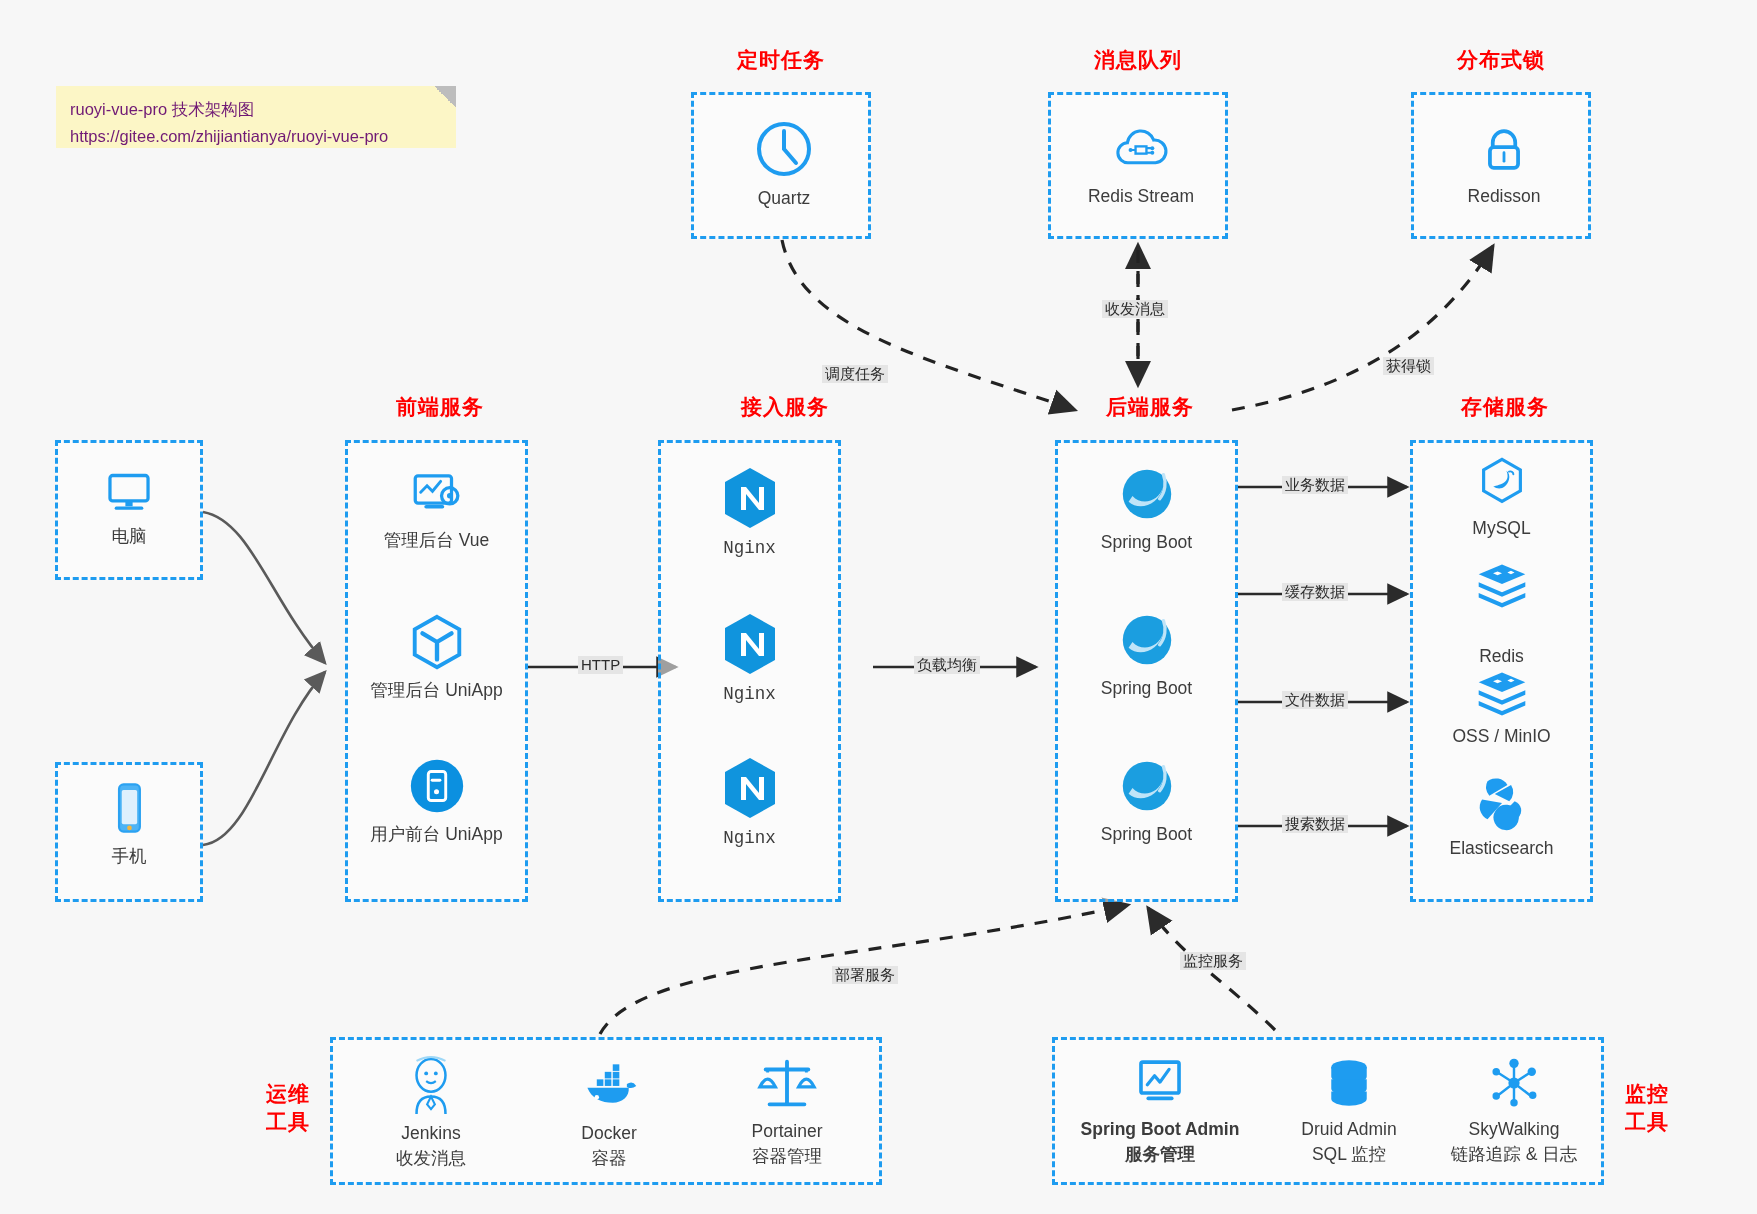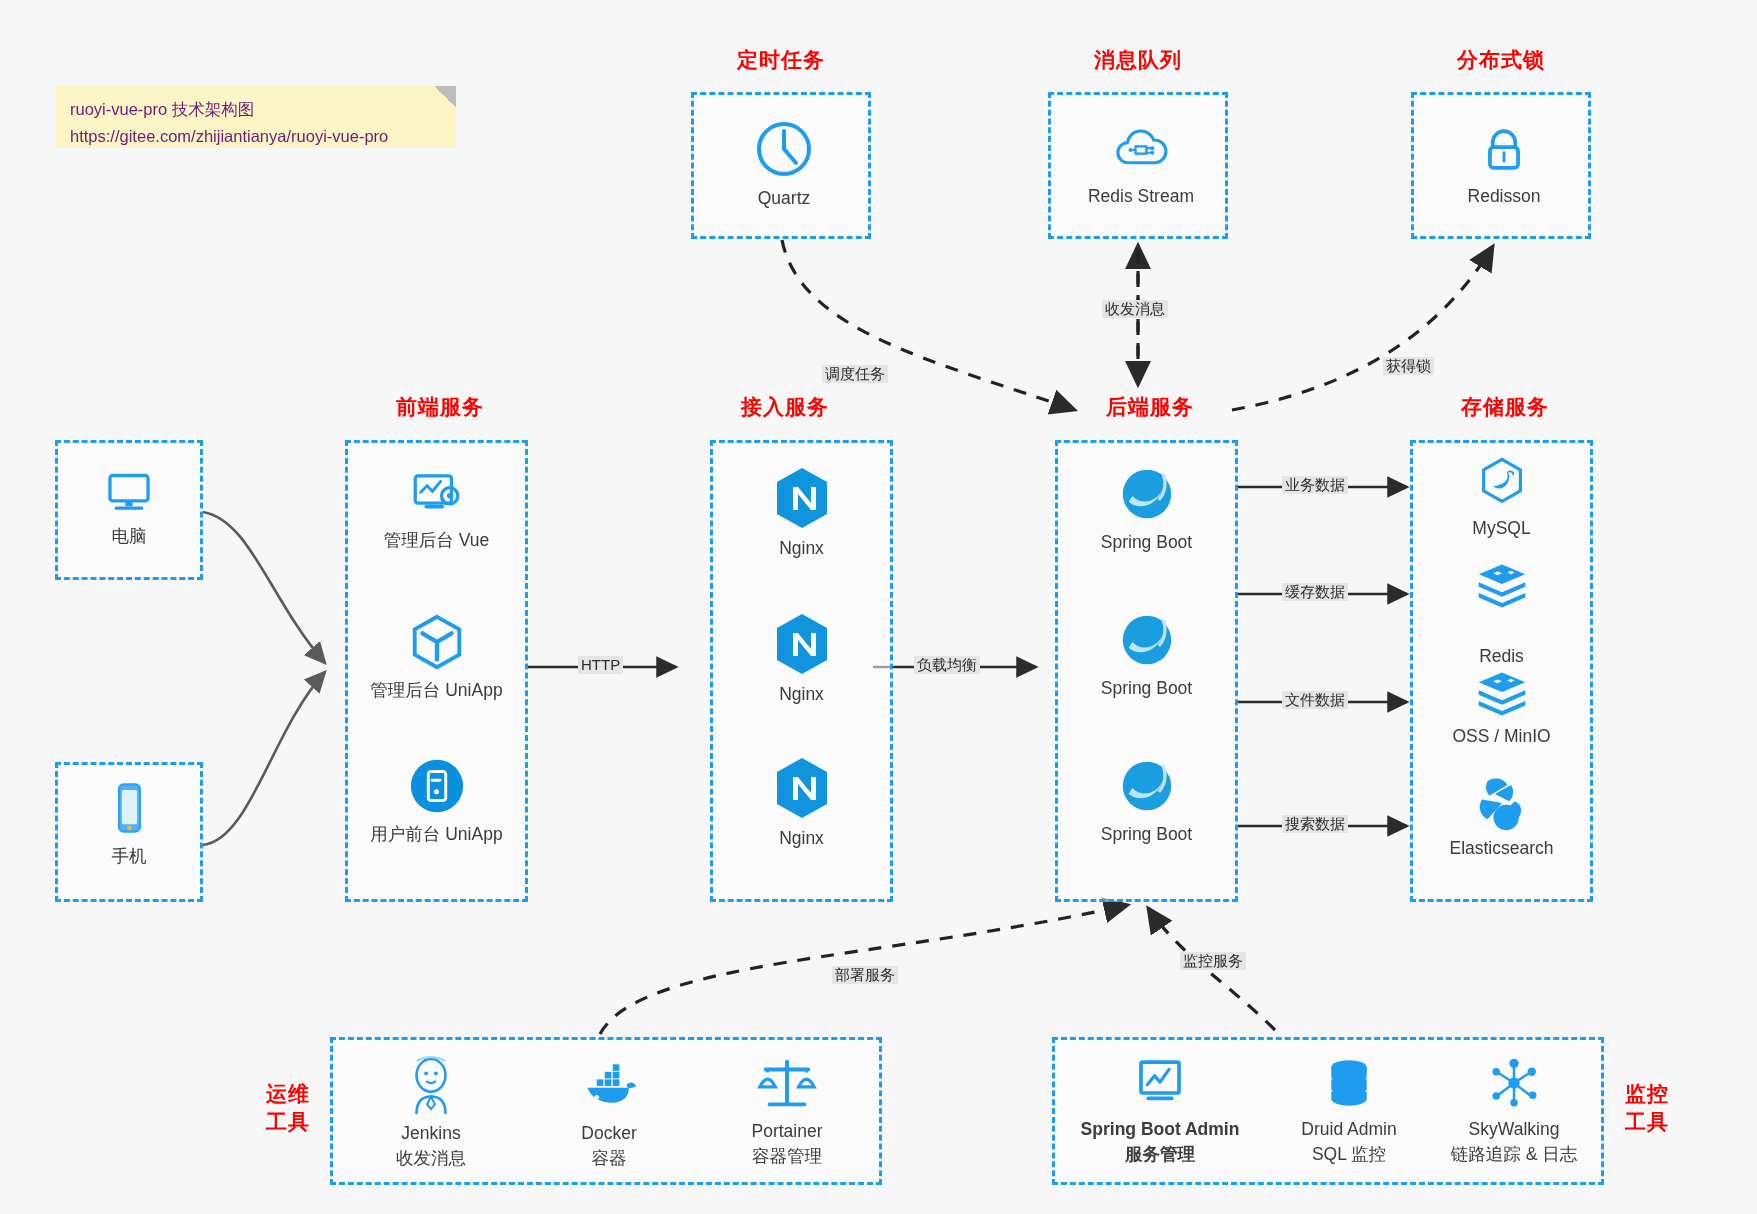--- a/index.html
+++ b/index.html
@@ -213,21 +213,21 @@
           <rect x="23" y="17" width="18" height="30" rx="3" fill="none" stroke="#fff" stroke-width="3"></rect>
           <path d="M27 26 h8" stroke="#fff" stroke-width="3" stroke-linecap="round"></path>
           <circle cx="31.5" cy="38" r="2.6" fill="#fff"></circle>
         </svg>
       </div>
       <div class="lbl">用户前台 UniApp</div>
     </div>
   </div>
 
   <div class="grp-title" style="left:690px;top:393px;width:190px;">接入服务</div>
-  <div class="box" style="left:710px;top:440px;width:183px;height:462px;">
+  <div class="box" style="left:658px;top:440px;width:183px;height:462px;font-family:Liberation Mono, monospace;">
     <div class="cell" style="left:0;top:22px;width:177px;">
       <div class="ico">
         <svg width="60" height="66" viewBox="0 0 60 66">
           <path d="M30 3 L55 17 V49 L30 63 L5 49 V17 Z" fill="#1094dd"></path>
           <path d="M21 45 V22 h5 l13 16 V22 h5 v23 h-5 L26 29 v16 Z" fill="#fff"></path>
         </svg>
       </div>
       <div class="lbl">Nginx</div>
     </div>
 

